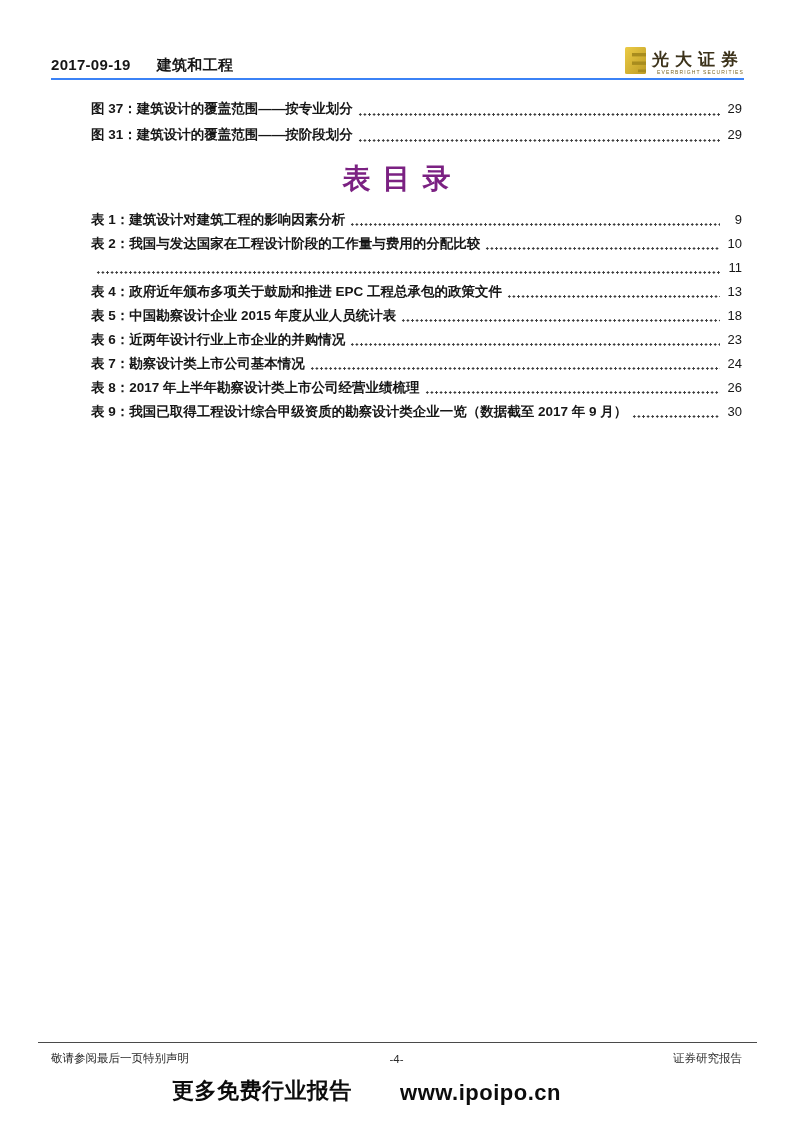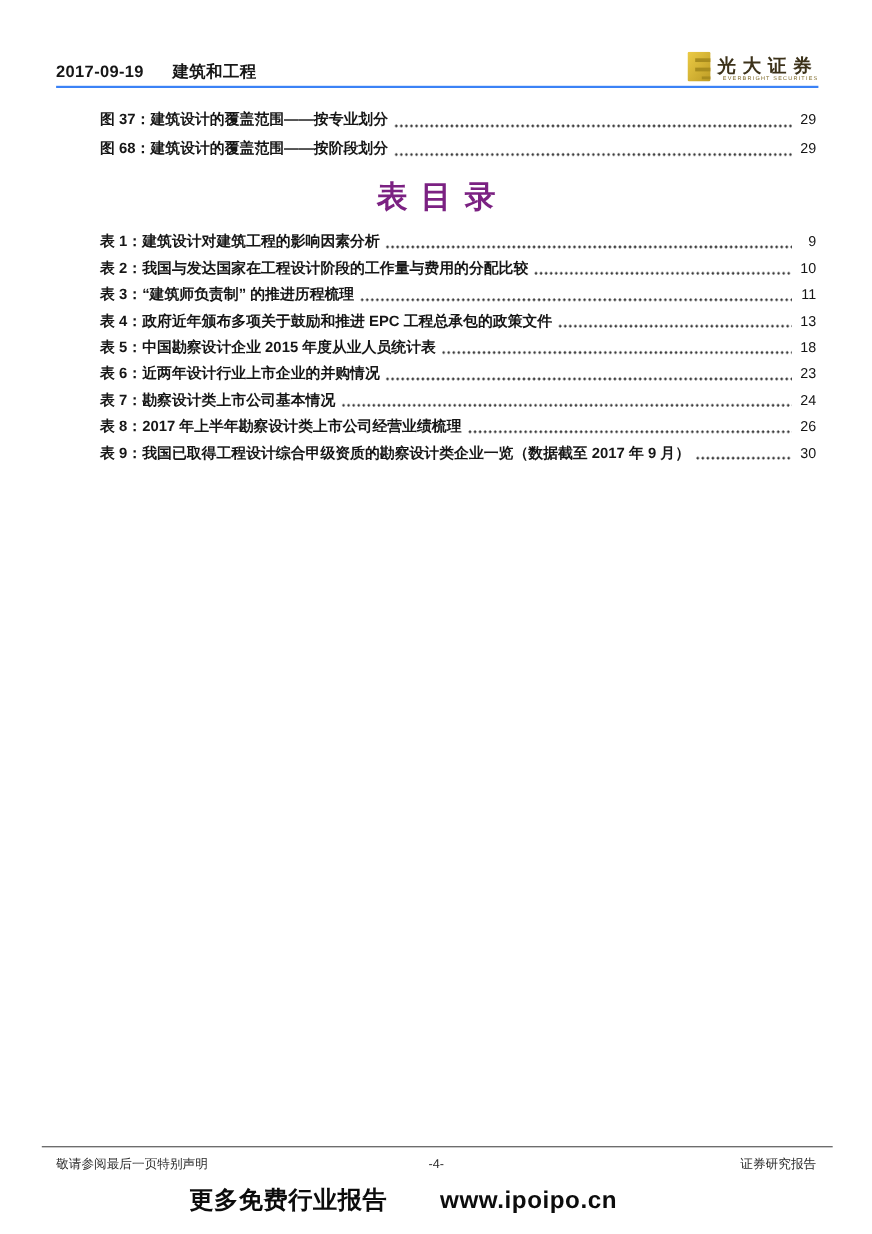--- a/index.html
+++ b/index.html
@@ -52,21 +52,21 @@
   .footer{
     position:absolute;left:51px;right:51px;top:1051px;
     display:flex;justify-content:space-between;align-items:center;
     font-size:11.5px;color:#2a2a2a;
   }
   .footer-center{position:absolute;left:0;right:0;text-align:center;pointer-events:none;}
   .footer-left,.footer-right{position:relative;z-index:1;background:#fff;}
   
   .promo{position:absolute;top:1076px;left:0;width:100%;display:flex;justify-content:center;}
   .promo-inner{
-    position:relative;left:-30px;display:flex;align-items:center;gap:48px;
+    position:relative;left:-30px;display:flex;align-items:flex-end;gap:48px;
     font-size:22px;font-weight:bold;color:#0c0c0c;letter-spacing:.5px;
   }
 </style>
 </head>
 <body>
 
 <div class="page">
 
   <div class="header">
     <div class="header-left">
@@ -94,21 +94,21 @@
 
   <div class="toc toc-figures">
 
       <div class="toc-row">
         <span class="toc-label">图 37：建筑设计的覆盖范围——按专业划分</span>
         <span class="toc-leader"></span>
         <span class="toc-page">29</span>
       </div>
 
       <div class="toc-row">
-        <span class="toc-label">图 68：建筑设计的覆盖范围——按阶段划分</span>
+        <span class="toc-label">图 31：建筑设计的覆盖范围——按阶段划分</span>
         <span class="toc-leader"></span>
         <span class="toc-page">29</span>
       </div>
     </div>
 
   <div class="section-title">表目录</div>
 
   <div class="toc toc-tables">
 
       <div class="toc-row">
@@ -117,21 +117,20 @@
         <span class="toc-page">9</span>
       </div>
 
       <div class="toc-row">
         <span class="toc-label">表 2：我国与发达国家在工程设计阶段的工作量与费用的分配比较</span>
         <span class="toc-leader"></span>
         <span class="toc-page">10</span>
       </div>
 
       <div class="toc-row">
-        <span class="toc-label">表 3：“建筑师负责制” 的推进历程梳理</span>
         <span class="toc-leader"></span>
         <span class="toc-page">11</span>
       </div>
 
       <div class="toc-row">
         <span class="toc-label">表 4：政府近年颁布多项关于鼓励和推进 EPC 工程总承包的政策文件</span>
         <span class="toc-leader"></span>
         <span class="toc-page">13</span>
       </div>
 

